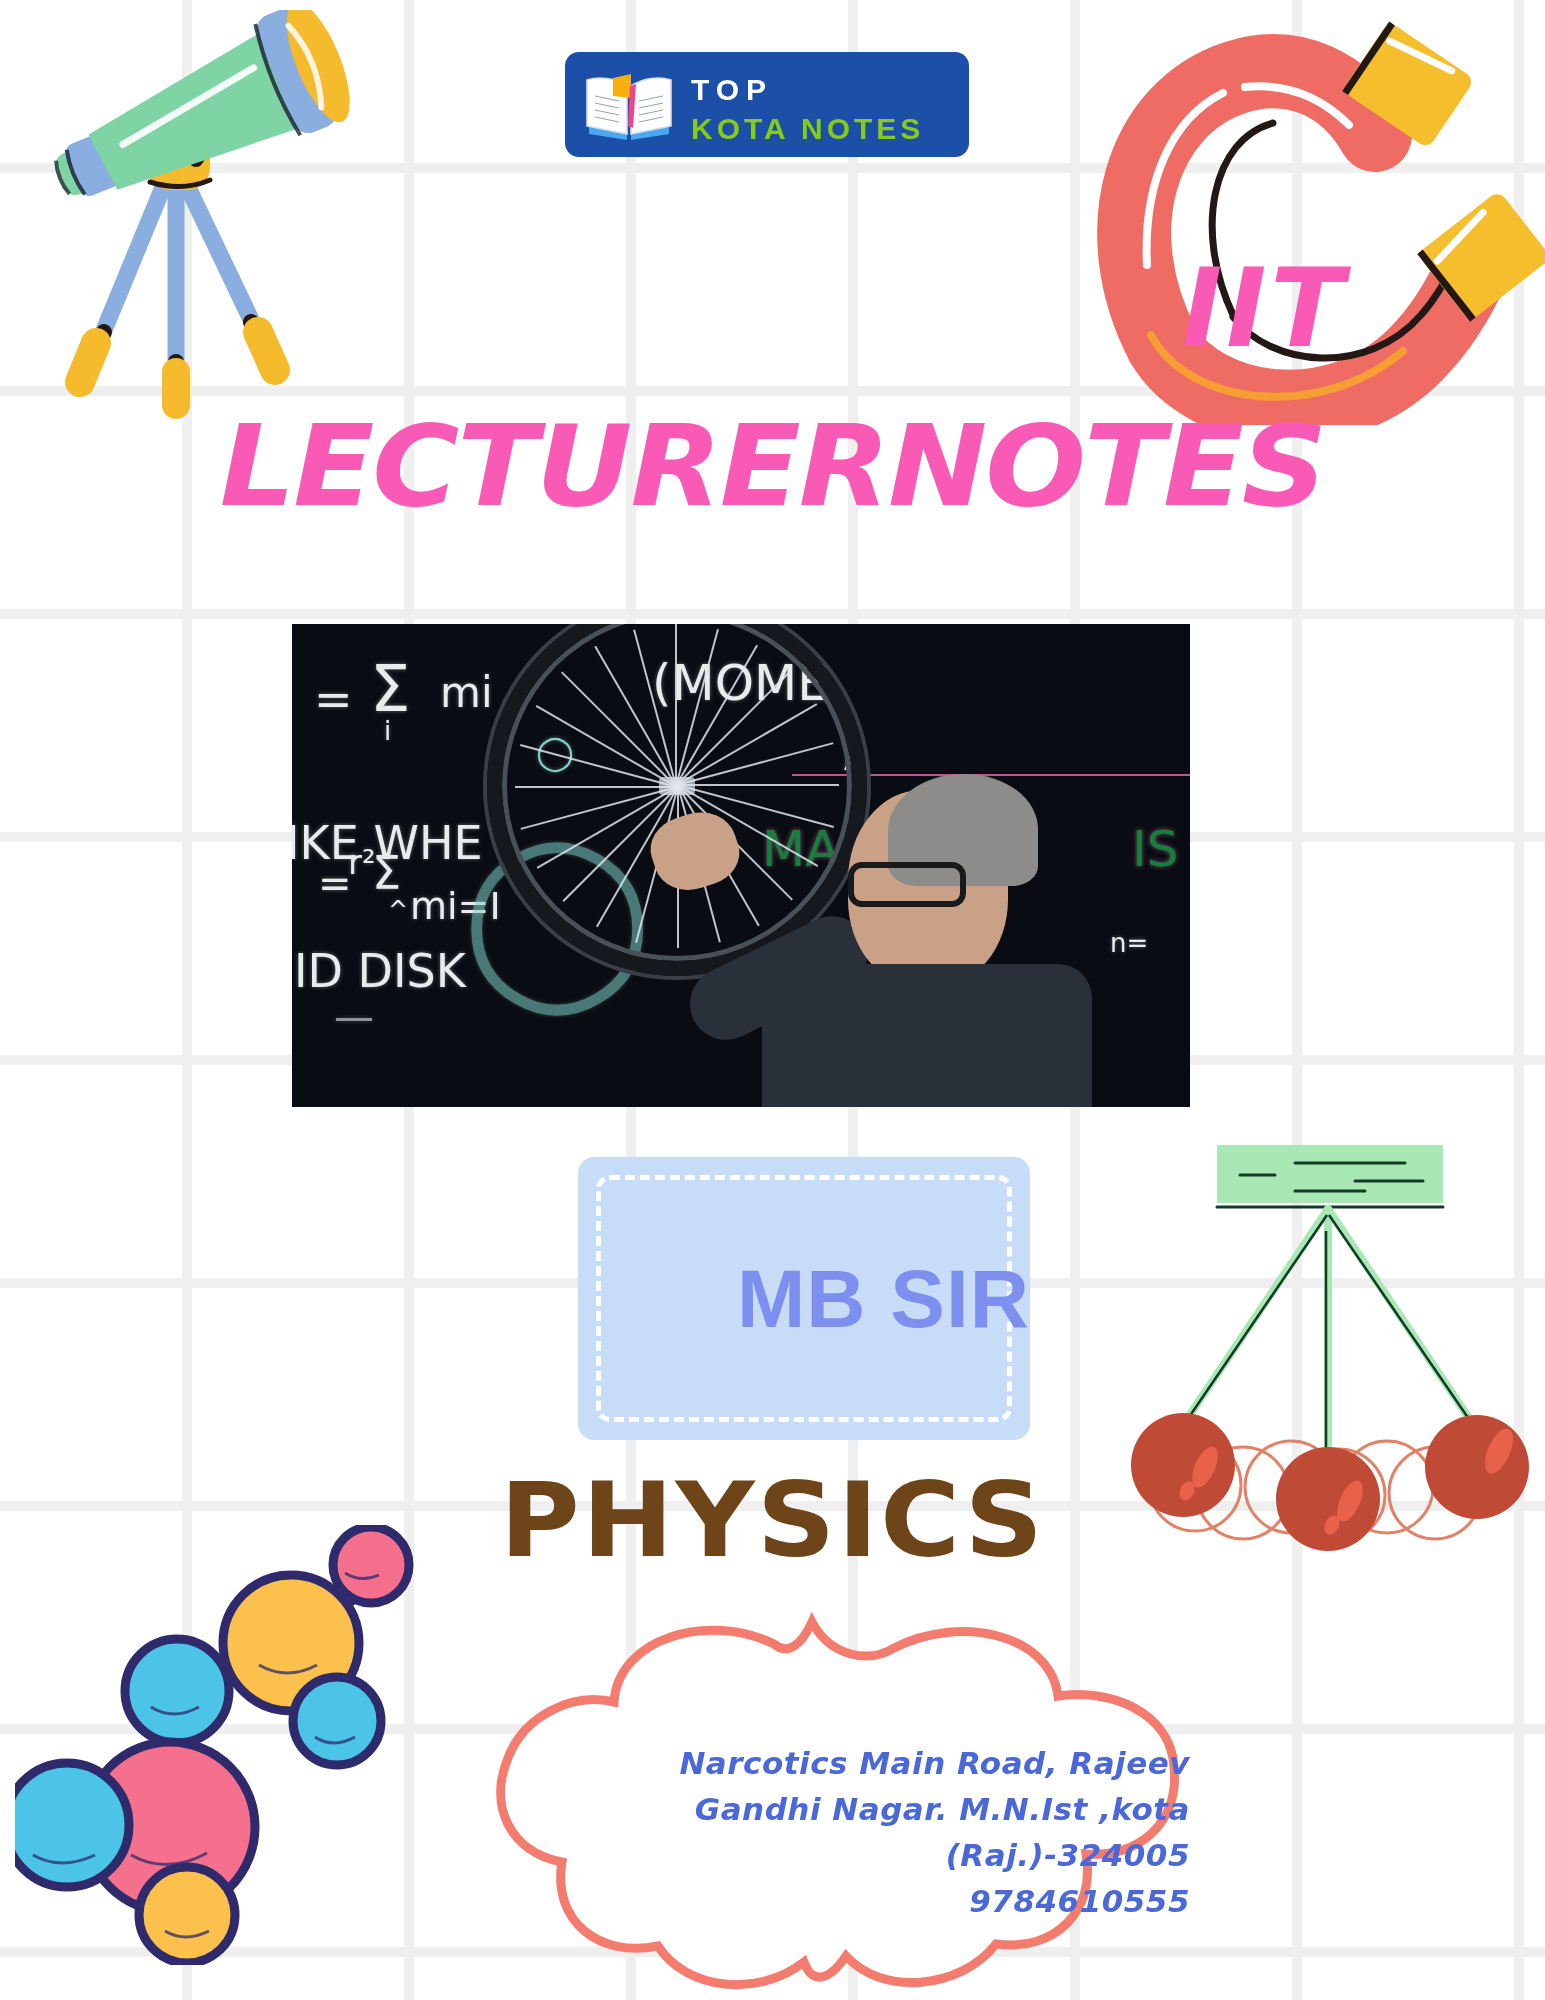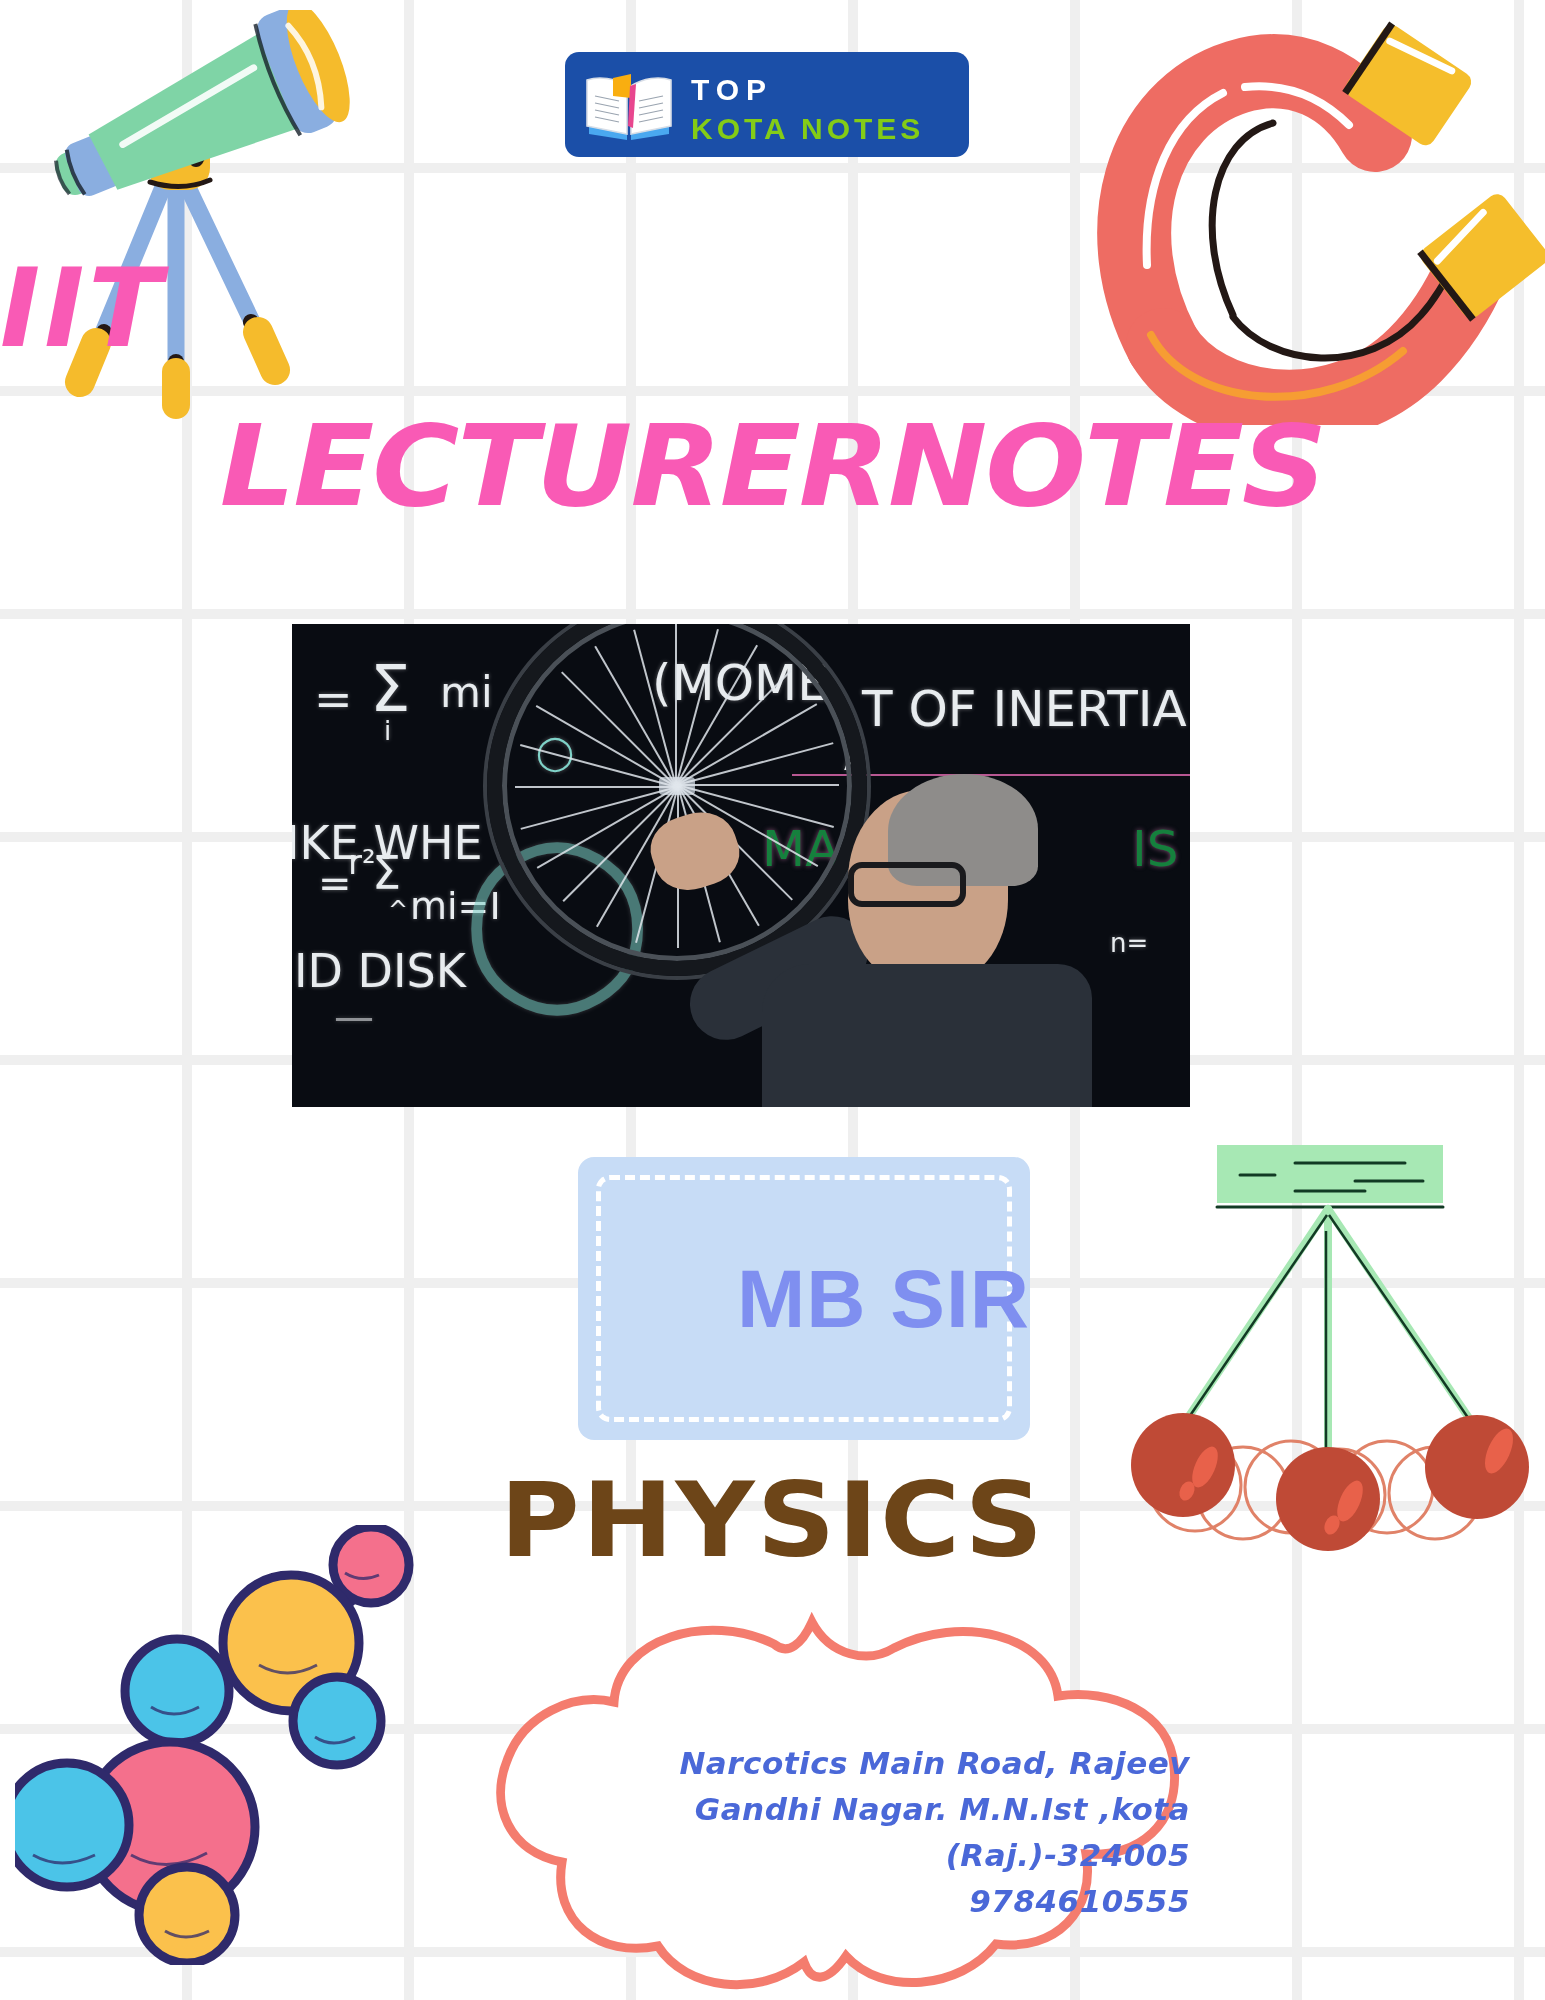--- a/index.html
+++ b/index.html
@@ -34,21 +34,21 @@
     box-sizing:border-box;
   }
   #logo .book{width:92px;height:78px;flex:0 0 auto;}
   #logo .ltext{display:flex;flex-direction:column;justify-content:center;line-height:1;}
   #logo .l1{color:#fff;font-size:30px;font-weight:bold;letter-spacing:7px;}
   #logo .l2{color:#84cc16;font-size:30px;font-weight:bold;letter-spacing:4px;margin-top:9px;}
 
   
   #title-iit{
     left:0; top:255px; width:1348px;
-    text-align:left;
+    text-align:right;
     font-family:"DejaVu Sans", sans-serif;
     font-weight:bold;
     font-style:italic;
     font-size:108px;
     color:#f95ab5;
     letter-spacing:4px;
     line-height:1;
   }
   #title-lect{
     left:0; top:410px; width:1545px;
@@ -267,21 +267,20 @@
   <div class="abs" id="title-iit">IIT</div>
   <div class="abs" id="title-lect">LECTURERNOTES</div>
 
   <div class="abs" id="photo">
     <div class="pinkline" style="left:500px;top:150px;width:400px;"></div>
     <div class="chalk" style="left:22px;top:48px;font-size:46px;">=</div>
     <div class="chalk" style="left:78px;top:28px;font-size:64px;">Σ</div>
     <div class="chalk" style="left:92px;top:92px;font-size:26px;">i</div>
     <div class="chalk" style="left:148px;top:44px;font-size:42px;">mi</div>
     <div class="chalk" style="left:360px;top:30px;font-size:50px;">(MOME</div>
-    <div class="chalk" style="left:570px;top:56px;font-size:50px;">T OF INERTIA</div>
     <div class="chalk" style="left:-6px;top:192px;font-size:46px;">IKE WHE</div>
     <div class="chalk" style="left:26px;top:236px;font-size:40px;">=</div>
     <div class="chalk" style="left:56px;top:218px;font-size:34px;">r²</div>
     <div class="chalk" style="left:80px;top:222px;font-size:46px;">Σ</div>
     <div class="chalk" style="left:118px;top:232px;font-size:38px;margin-top:28px;">mi=I</div>
     <div class="chalk" style="left:96px;top:272px;font-size:24px;">^</div>
     <div class="chalk" style="left:2px;top:320px;font-size:46px;">ID DISK</div>
     <div class="chalk" style="left:42px;top:370px;font-size:40px;opacity:.6;">—</div>
     <div class="chalk chalk-teal" style="left:244px;top:108px;font-size:34px;">◯</div>
     <div class="chalk chalk-pink" style="left:470px;top:196px;font-size:50px;">MA</div>

